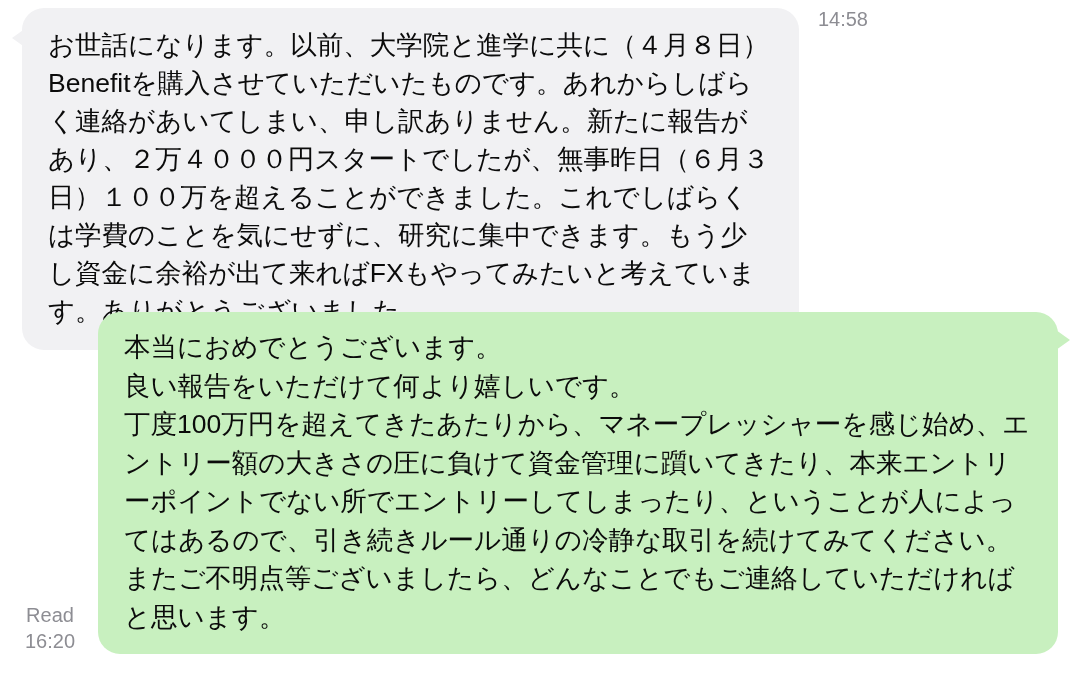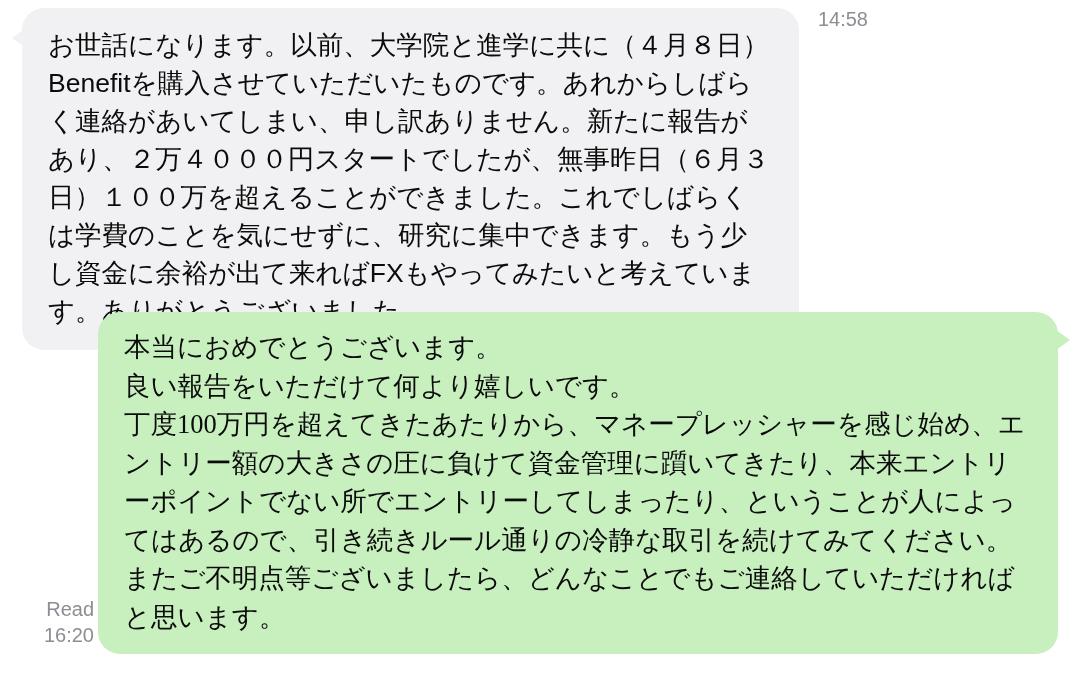--- a/index.html
+++ b/index.html
@@ -71,36 +71,34 @@
     left: 0;
     top: 312px;
     width: 1078px;
     display: flex;
     align-items: flex-end;
     justify-content: flex-start;
   }
   .meta-out {
     width: 88px;
     margin-left: 6px;
-    margin-bottom: 6px;
-    text-align: right;
+    text-align: center;
     font-size: 20px;
     line-height: 26px;
     color: #8d8d93;
     white-space: nowrap;
   }
   .bubble-out {
     position: relative;
     margin-left: 4px;
     max-width: 960px;
     background: #c8f0bf;
     border-radius: 22px;
     padding: 16px 26px 18px 26px;
     box-sizing: border-box;
-    font-family: Liberation Serif, serif;
   }
   .bubble-out::after {
     content: "";
     position: absolute;
     right: -12px;
     top: 18px;
     width: 0;
     height: 0;
     border-top: 10px solid transparent;
     border-bottom: 10px solid transparent;

